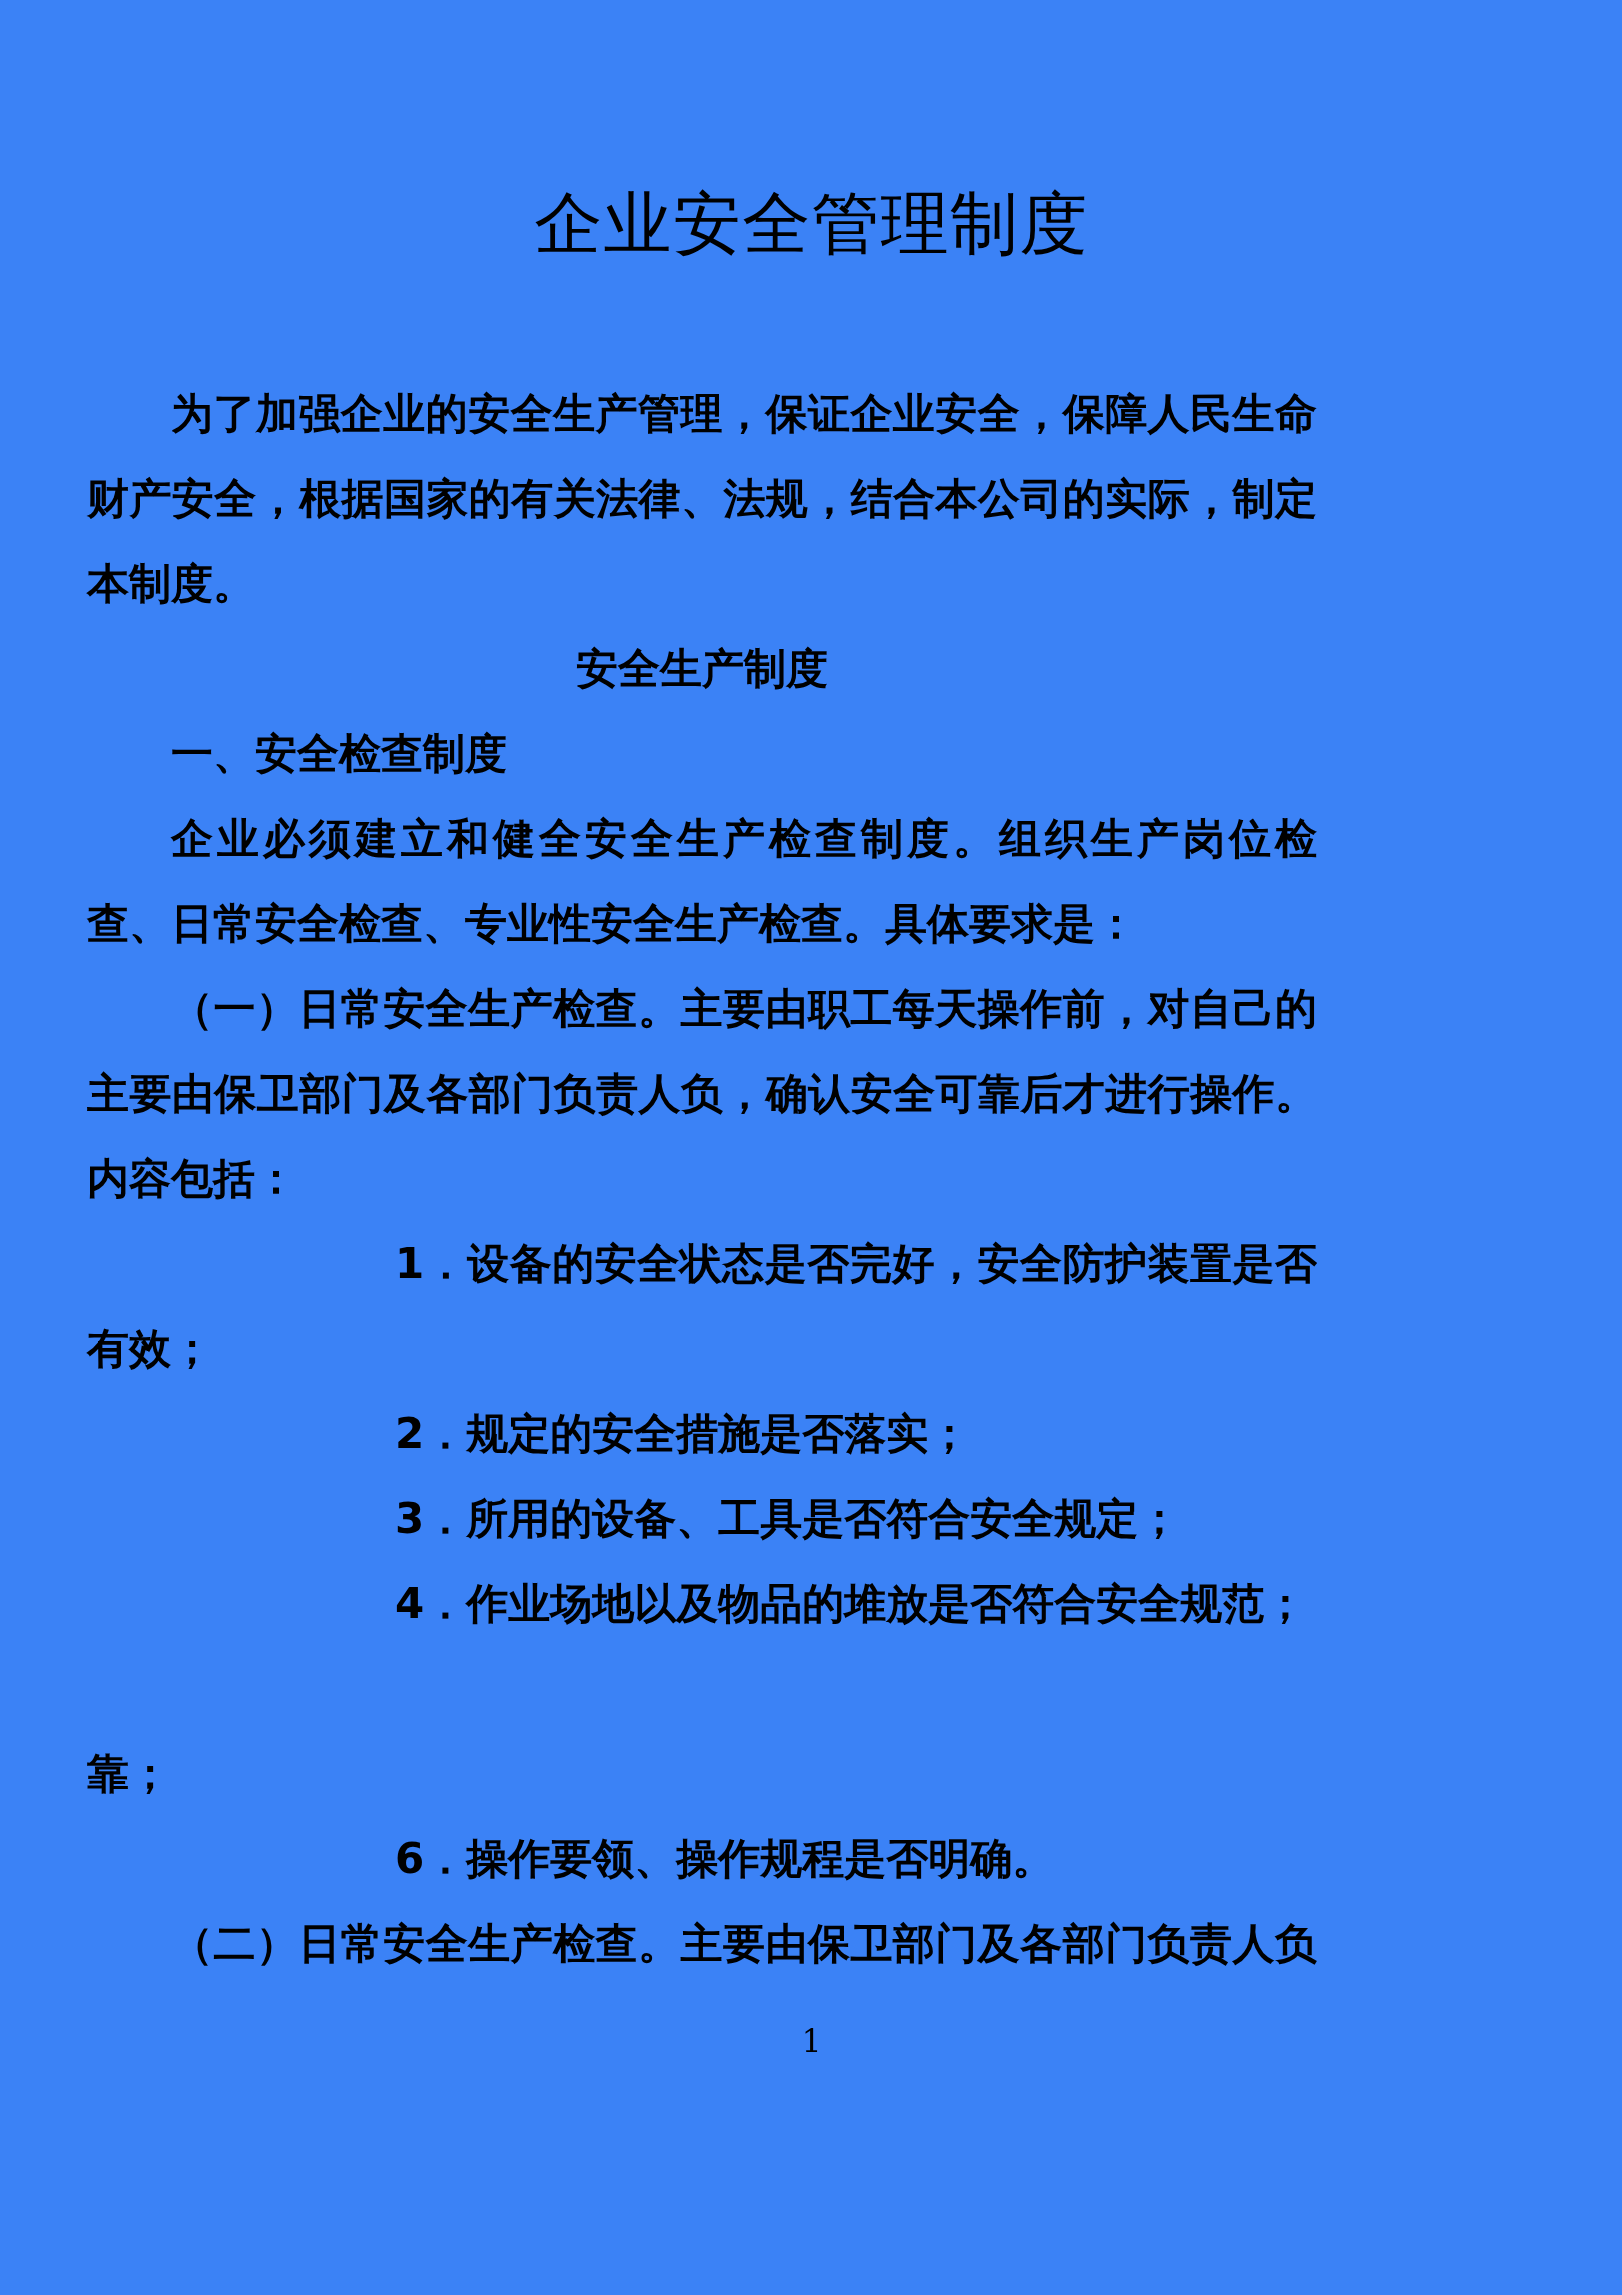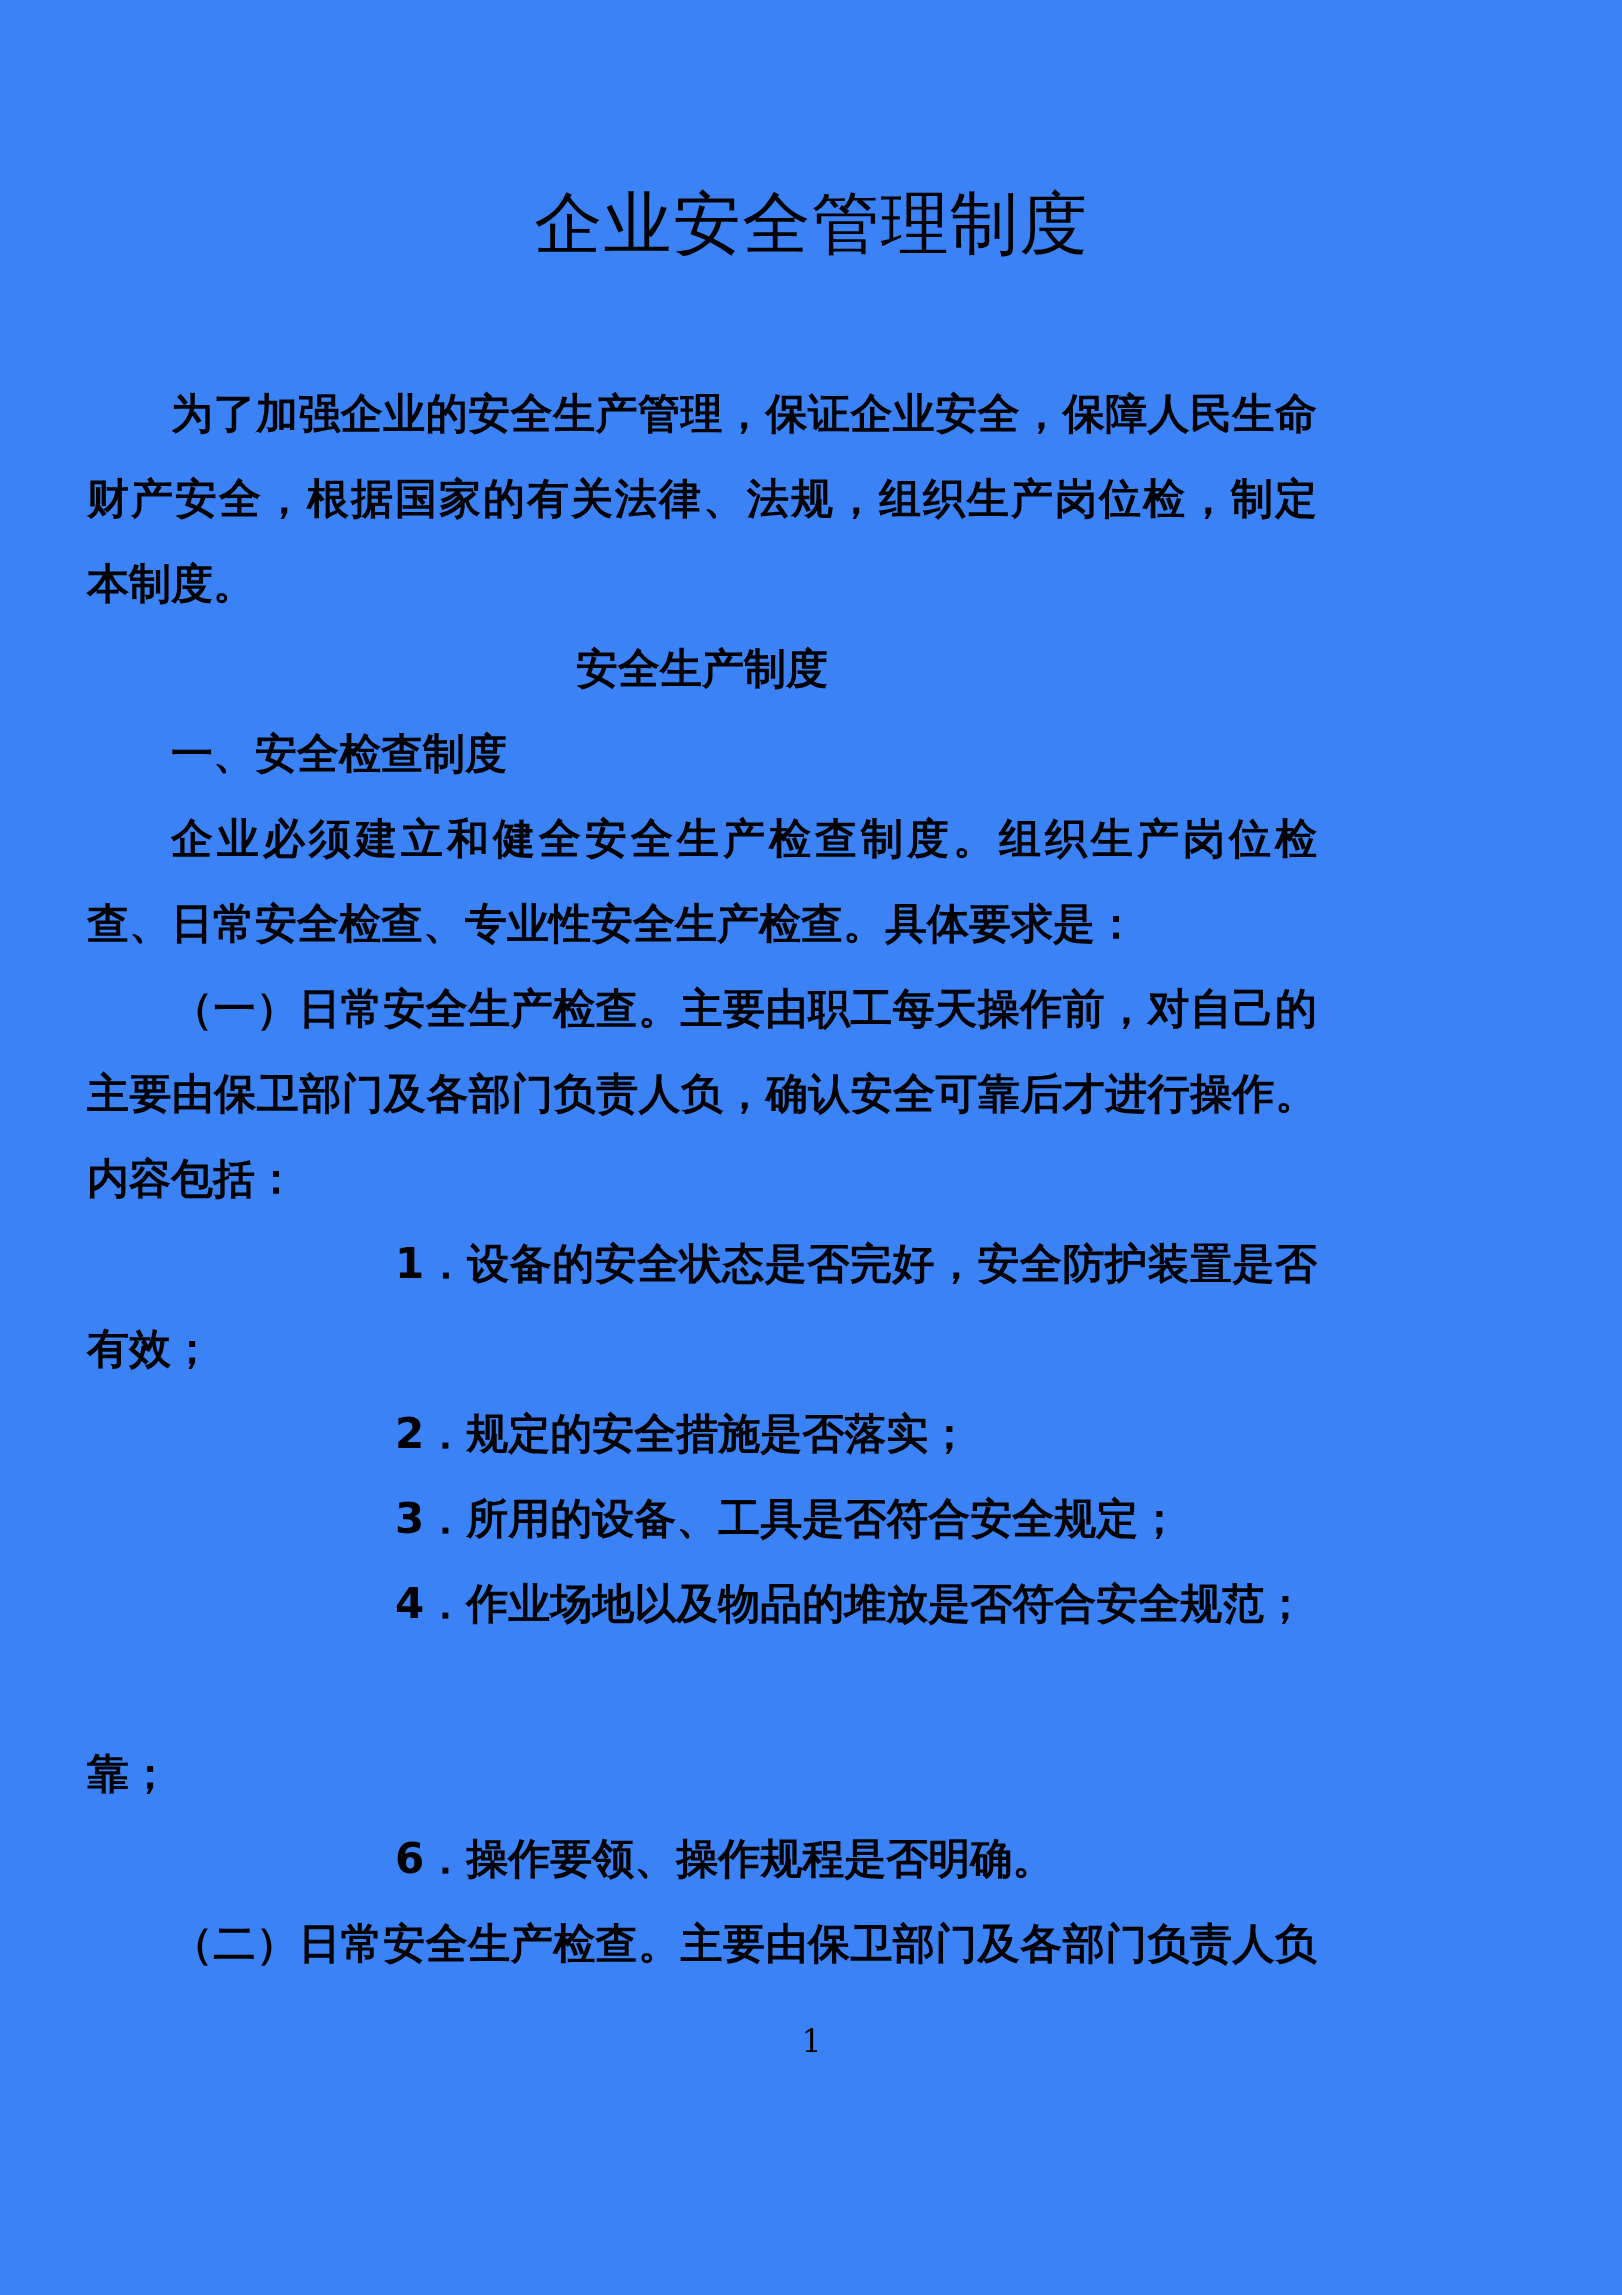--- a/index.html
+++ b/index.html
@@ -61,21 +61,21 @@
 </style>
 </head>
 <body>
 
 <div class="page">
 
   <div class="title">企业安全管理制度</div>
 
   <div class="body-block">
     <div class="ln just ind2">为了加强企业的安全生产管理，保证企业安全，保障人民生命</div>
-    <div class="ln just">财产安全，根据国家的有关法律、法规，组织生产岗位检，制定</div>
+    <div class="ln just">财产安全，根据国家的有关法律、法规，结合本公司的实际，制定</div>
     <div class="ln">本制度。</div>
     <div class="ln center serifb">安全生产制度</div>
     <div class="ln ind2 serifb">一、安全检查制度</div>
     <div class="ln just ind2">企业必须建立和健全安全生产检查制度。组织生产岗位检</div>
     <div class="ln">查、日常安全检查、专业性安全生产检查。具体要求是：</div>
     <div class="ln just ind2">（一）日常安全生产检查。主要由职工每天操作前，对自己的</div>
     <div class="ln just">主要由保卫部门及各部门负责人负，确认安全可靠后才进行操作。</div>
     <div class="ln">内容包括：</div>
     <div class="ln just indnum">1．设备的安全状态是否完好，安全防护装置是否</div>
     <div class="ln">有效；</div>

